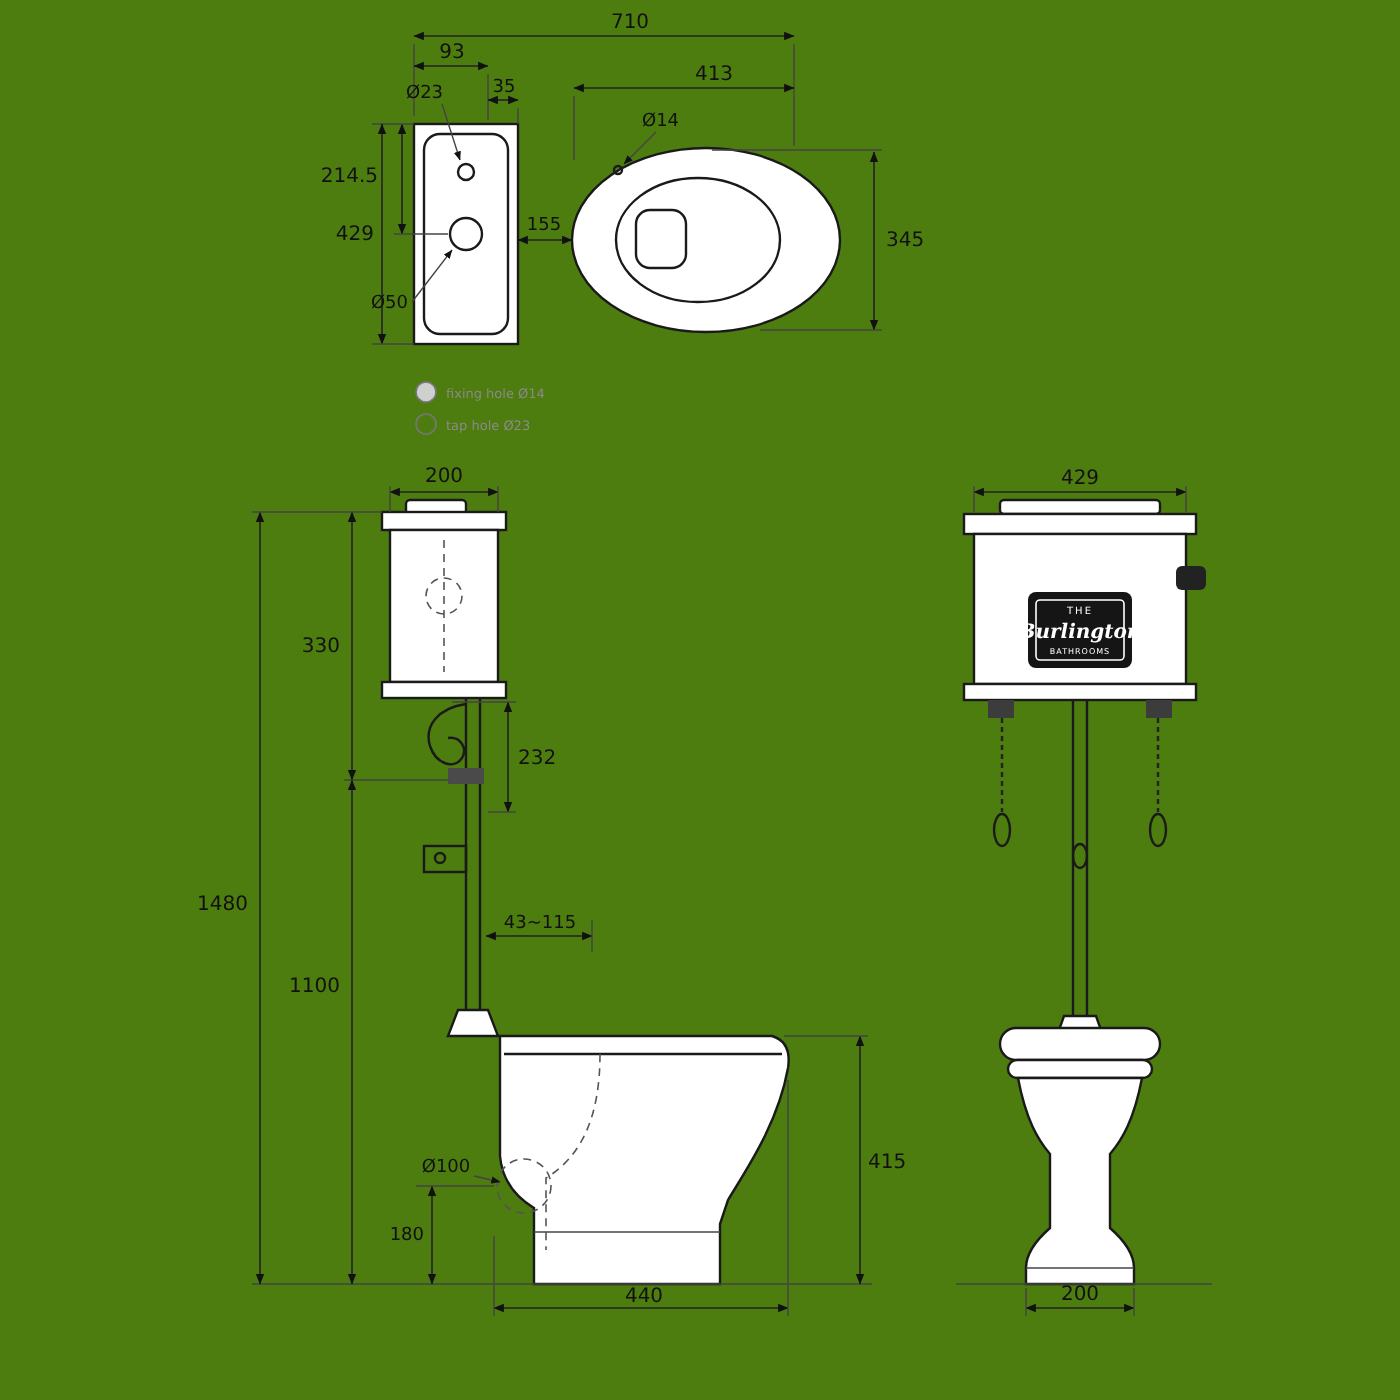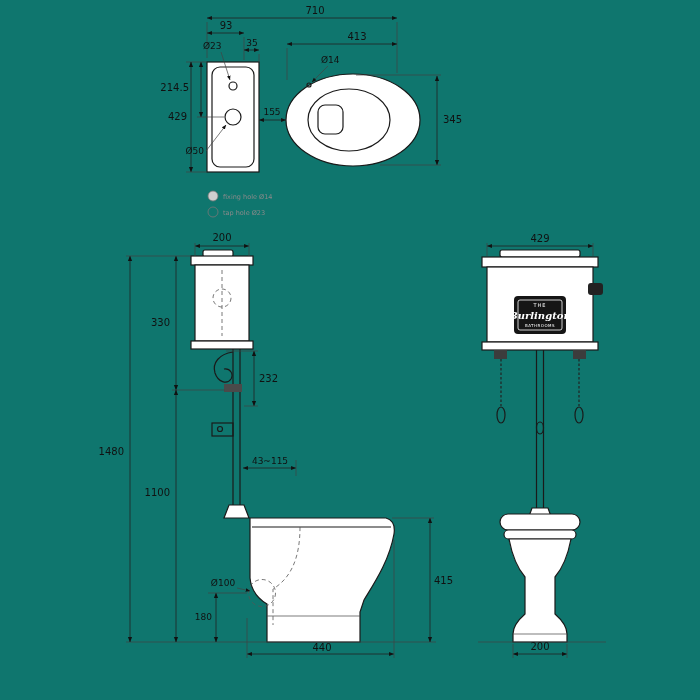--- a/index.html
+++ b/index.html
@@ -1,16 +1,16 @@
 <!DOCTYPE html>
 <html><head>
 <meta charset="utf-8">
 <style>
   html,body{margin:0;padding:0;background:#ffffff;}
-  #canvas{width:700px;height:700px;background:#0f766e;position:relative;overflow:hidden;}
+  #canvas{width:700px;height:700px;background:#4d7c0f;position:relative;overflow:hidden;}
   svg{display:block;}
   .obj{fill:none;stroke:#1a1a1a;stroke-width:1.2;}
   .objf{fill:#ffffff;stroke:#1a1a1a;stroke-width:1.2;}
   .thin{fill:none;stroke:#444444;stroke-width:0.7;}
   .dim{fill:none;stroke:#222222;stroke-width:0.8;}
   .dash{fill:none;stroke:#555555;stroke-width:0.8;stroke-dasharray:4 3;}
   text{font-family:"DejaVu Sans","Liberation Sans",sans-serif;font-size:10px;fill:#111111;}
   .sm{font-size:9px;}
   .legend{font-size:6.5px;fill:#8a8a8a;}
   .logo1{font-size:5px;fill:#ffffff;letter-spacing:1px;}

